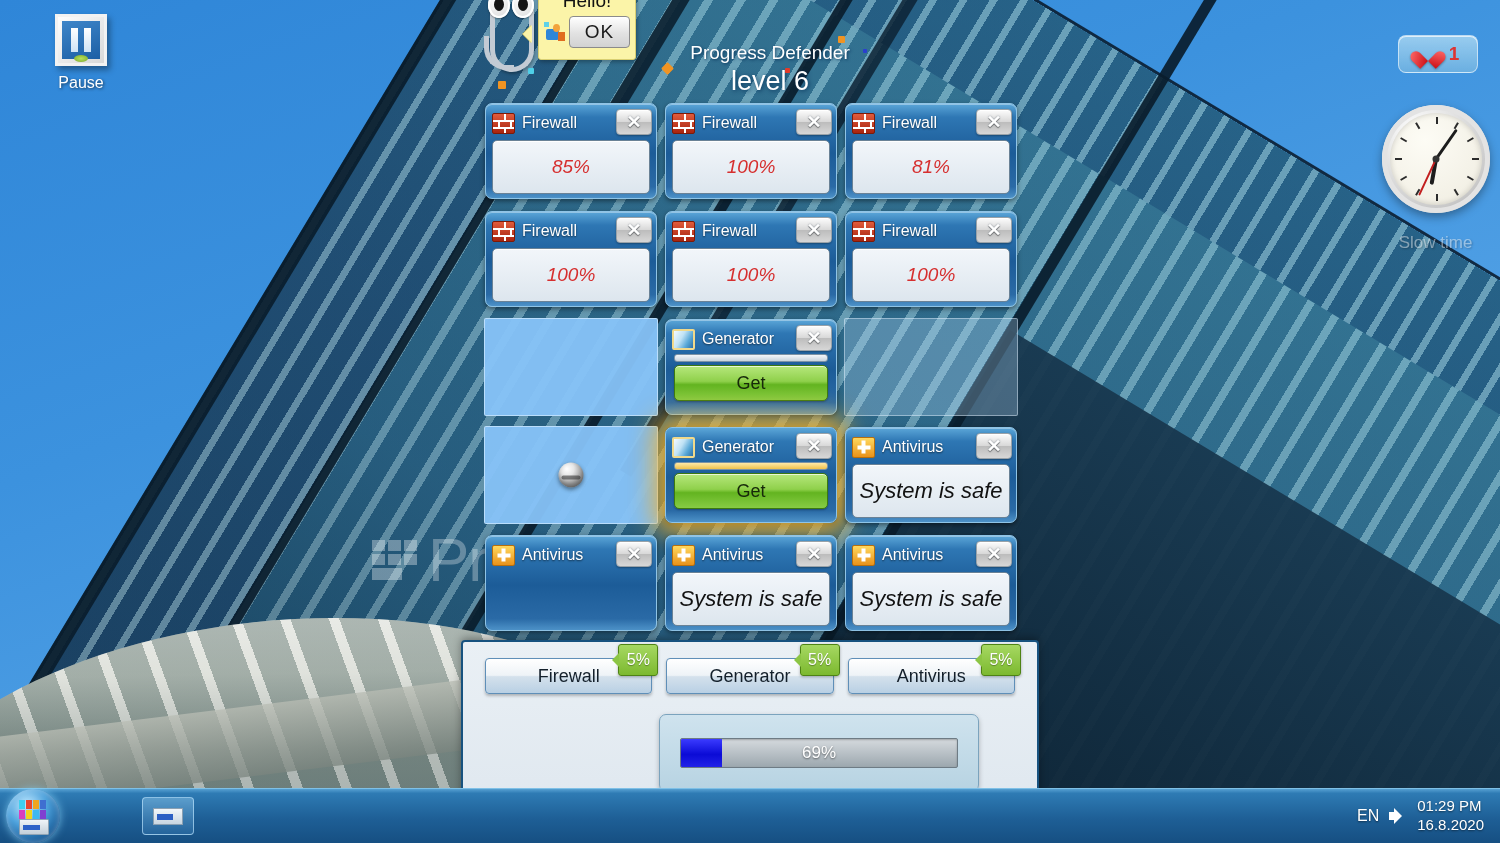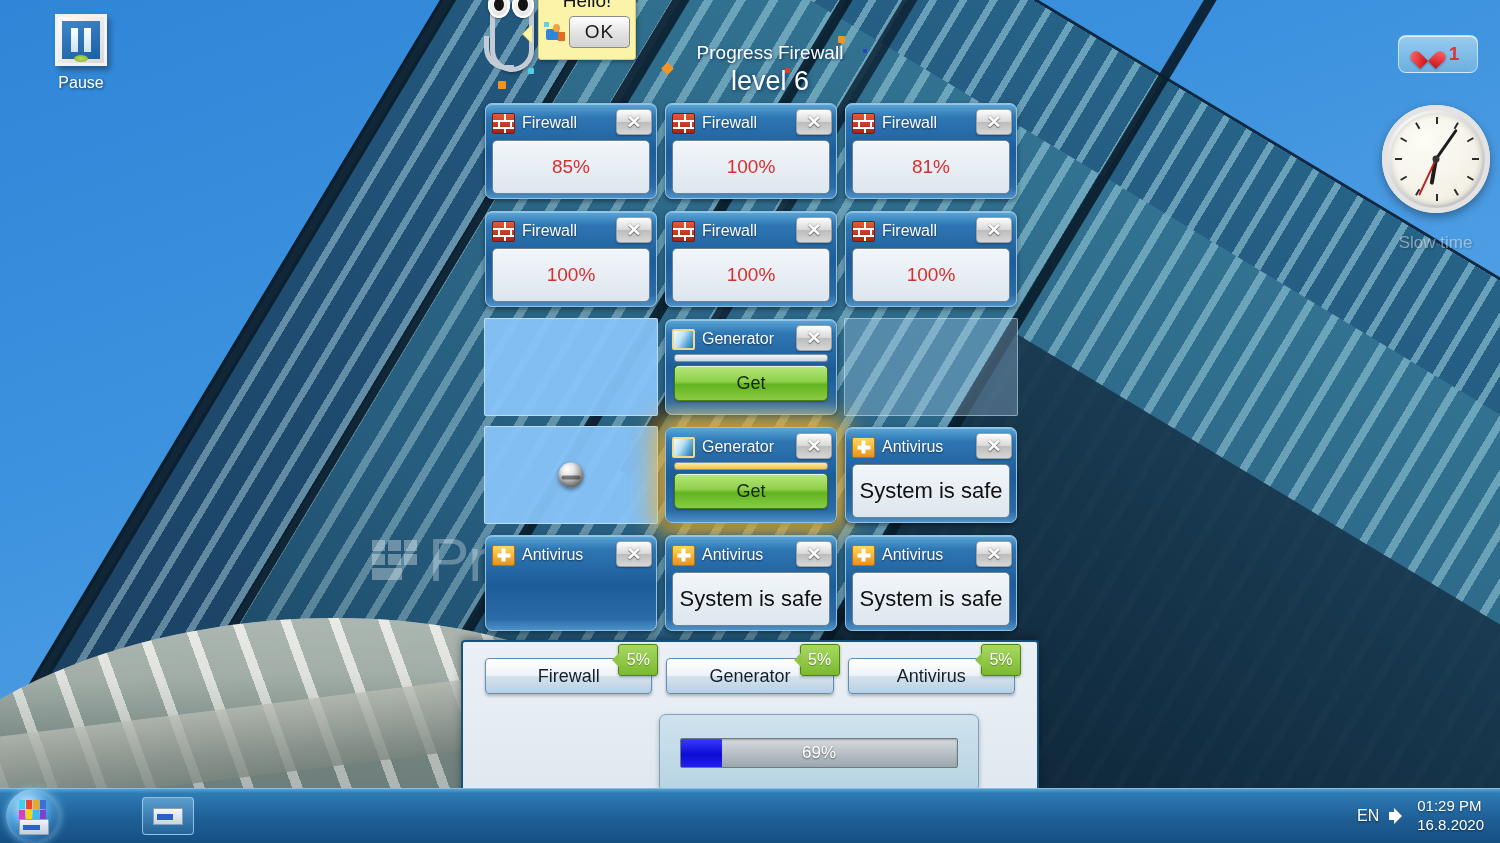--- a/index.html
+++ b/index.html
@@ -298,21 +298,21 @@
   .close-btn::before {
     content:"✕"; color:#fff; font-size:18px; font-weight:bold;
     text-shadow:0 1px 1px rgba(0,0,0,.45), 0 0 2px rgba(120,130,140,.9);
   }
   .win-body {
     height:54px; margin:2px 2px 0; border-radius:5px;
     background:linear-gradient(180deg,#f2f6fa,#dde6ee);
     border:1px solid #6a8296; box-shadow:inset 0 1px 0 #fff;
     display:flex; align-items:center; justify-content:center;
   }
-  .win-body .val { font-size:19px; }
+  .win-body .val { font-size:19px;font-style:italic; }
   .val.pct { color:#d62f2f; }
   .val.safe { color:#111; font-size:22px; }
   .val.danger { color:#ef2b2b; font-size:19px; }
 
   
   .gen-body { margin:0 4px; }
   .gen-bar {
     height:8px; border-radius:3px; margin-bottom:3px;
     background:linear-gradient(180deg,#f4f7fa,#c8d4dd);
     border:1px solid #7d93a5;
@@ -479,21 +479,21 @@
     <span class="pause-bars">
         <i></i>
         <i></i>
       </span>
     <span class="pause-green"></span>
   </div>
   <div class="icon-label">Pause</div>
 </div>
 
 <div id="game-title">
-  <div class="t-name">Progress Firewall</div>
+  <div class="t-name">Progress Defender</div>
   <div class="t-level">level 6</div>
 </div>
 
 <div class="confetti" style="left:663px;top:64px;width:9px;height:9px;background:#f09423;transform:rotate(45deg);"></div>
 <div class="confetti" style="left:838px;top:36px;width:7px;height:7px;background:#f09423;"></div>
 <div class="confetti" style="left:785px;top:68px;width:5px;height:5px;background:#e23b2a;"></div>
 <div class="confetti" style="left:863px;top:49px;width:4px;height:4px;background:#2a3fd0;"></div>
 <div class="confetti" style="left:528px;top:68px;width:6px;height:6px;background:#4fd0e8;"></div>
 <div class="confetti" style="left:498px;top:81px;width:8px;height:8px;background:#f09423;"></div>
 <div class="confetti" style="left:716px;top:143px;width:8px;height:8px;background:#d8342a;transform:rotate(25deg);"></div>

